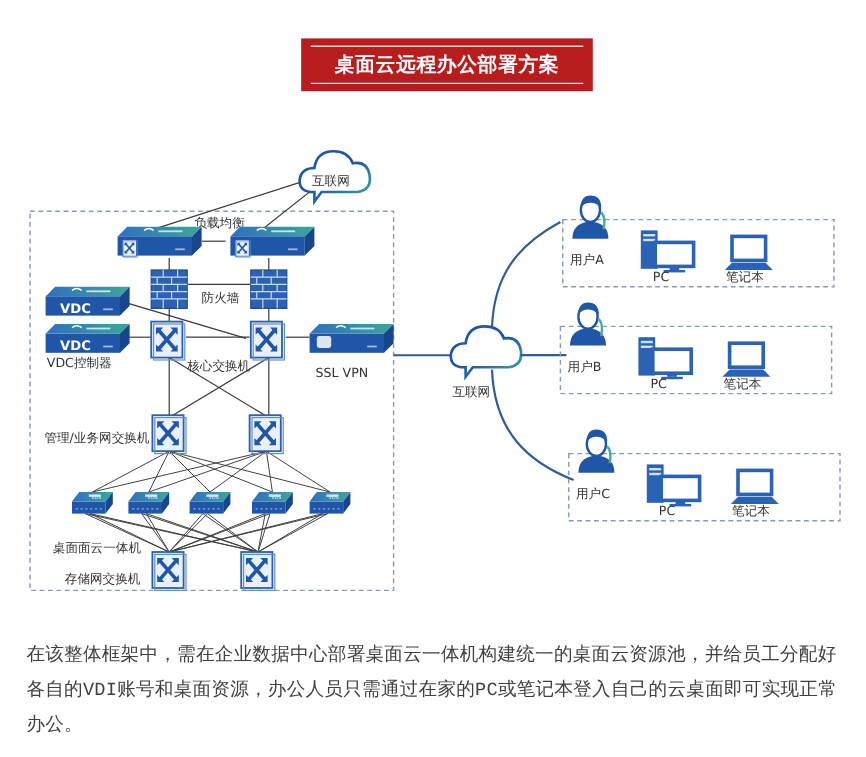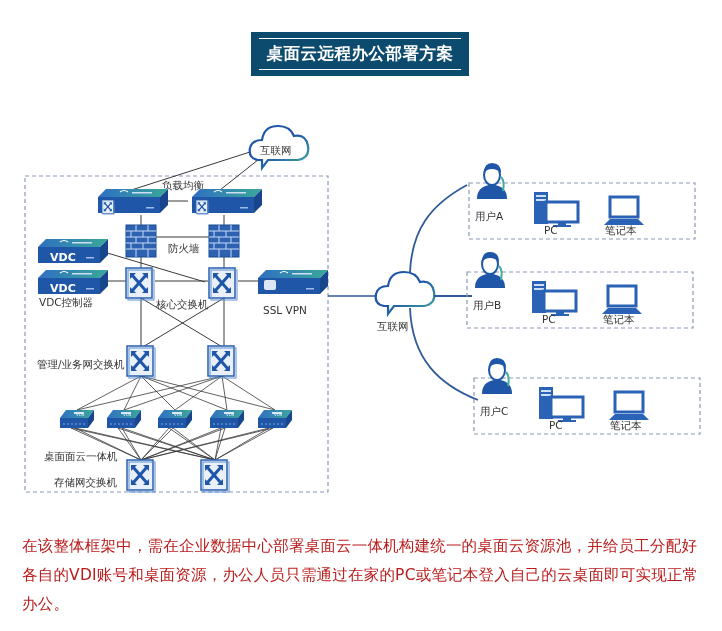--- a/index.html
+++ b/index.html
@@ -1,24 +1,24 @@
 <!DOCTYPE html>
 <html><head>
 <meta charset="utf-8">
 <style>
   html, body { margin:0; padding:0; background:#ffffff; }
   body { width:722px; height:631px; position:relative; overflow:hidden; font-family:"DejaVu Sans", sans-serif; }
-  .title-box { position:absolute; left:251px; top:32px; width:218px; height:44px; background:#0c4a6e; }
+  .title-box { position:absolute; left:251px; top:32px; width:243px; height:44px; background:#b91c1c; }
   .title-box .rule { position:absolute; left:8px; right:8px; height:1px; background:#ffffff; }
   .title-box .rule.top { top:6px; }
   .title-box .rule.bot { bottom:6px; }
   .title-box .txt { position:absolute; left:0; right:0; top:11px; text-align:center; color:#fff; font-weight:bold; font-size:16.5px; letter-spacing:0.5px; }
   svg#diagram { position:absolute; left:0; top:0; }
   .lbl { font-family:"DejaVu Sans", sans-serif; font-size:10.5px; fill:#333; }
-  .para { position:absolute; left:22px; top:532px; width:690px; font-size:15.5px; line-height:29px; color:#b91c1c; letter-spacing:0.2px; }
+  .para { position:absolute; left:22px; top:532px; width:690px; font-size:15.5px; line-height:29px; color:#404040; letter-spacing:0.2px;font-family:Liberation Mono, monospace; }
 </style>
 </head>
 <body>
 
 <div class="title-box">
   <div class="rule top"></div>
   <div class="txt">桌面云远程办公部署方案</div>
   <div class="rule bot"></div>
 </div>
 

